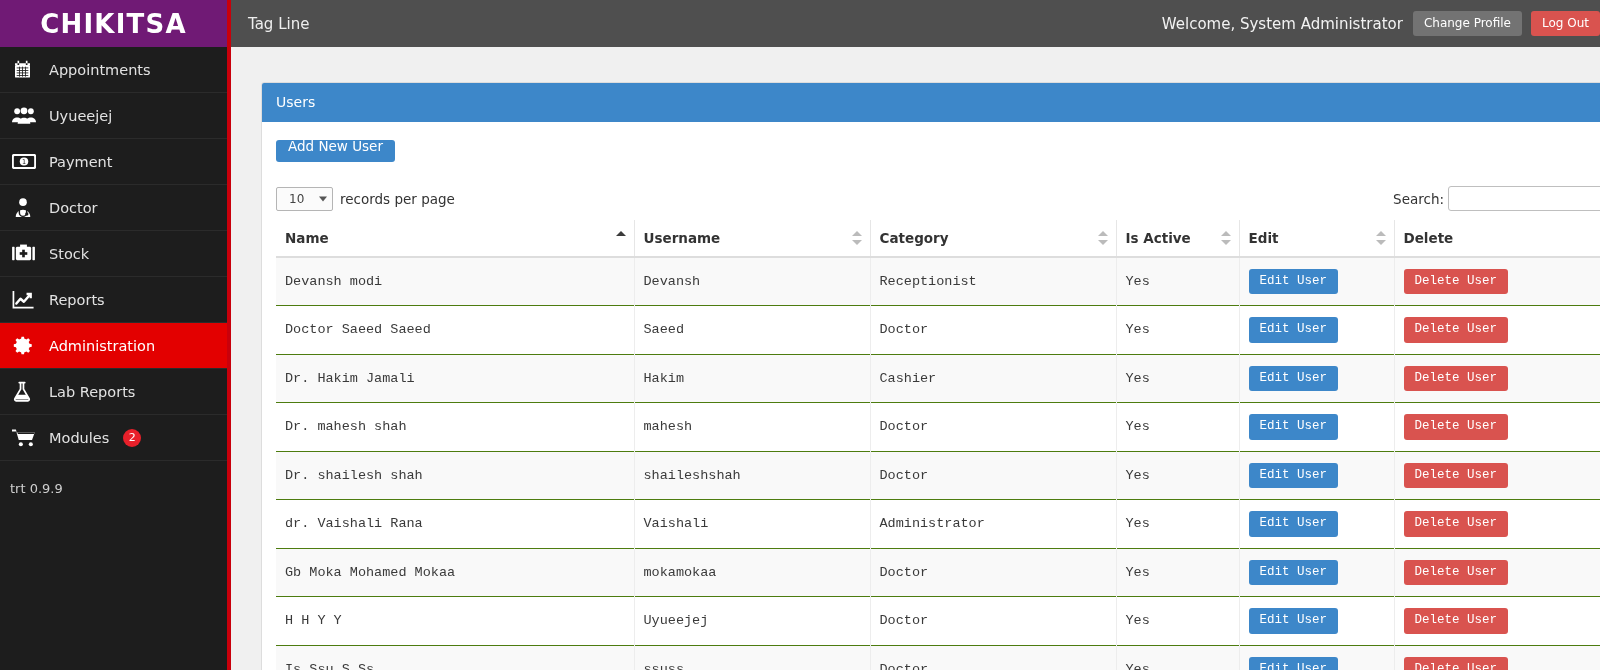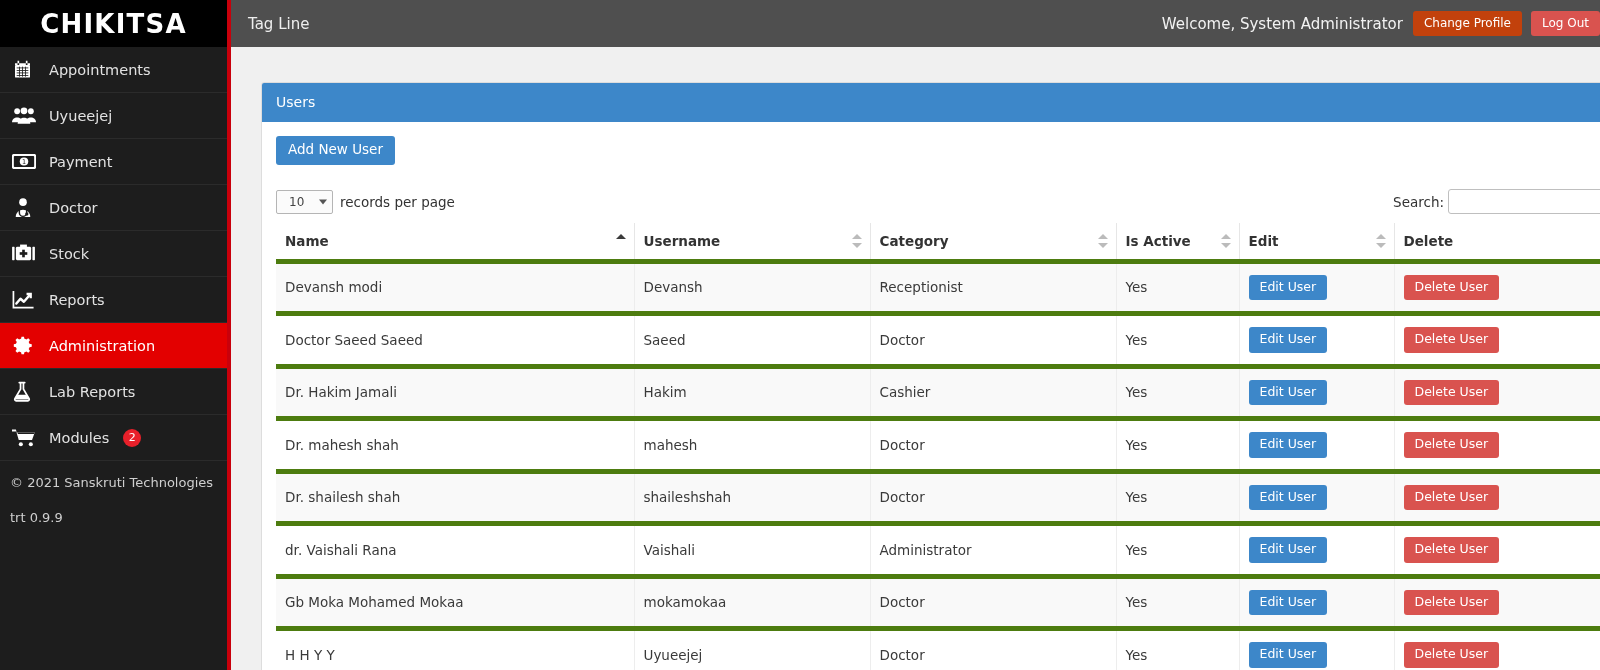--- a/index.html
+++ b/index.html
@@ -17,21 +17,21 @@
   
   #sidebar {
     position: absolute; left: 0; top: 0;
     width: 227px; height: 670px;
     background: #1d1d1d;
     color: #d8d8d8;
     z-index: 5;
   }
   #brand {
     height: 47px;
-    background: #000000;
+    background: #701a75;
     display: flex; align-items: center; justify-content: center;
   }
   #brand .brand-text {
     color: #ffffff;
     font-size: 26px;
     font-weight: bold;
     letter-spacing: 1.2px;
     font-family: "DejaVu Sans", "Liberation Sans", sans-serif;
   }
   .nav-item {
@@ -112,21 +112,21 @@
   .top-btn {
     border: none;
     color: #ffffff;
     font-size: 12px;
     border-radius: 3px;
     padding: 6px 11px 7px;
     cursor: pointer;
     font-family: inherit;
     line-height: 1;
   }
-  .top-btn.primary { background: #c2410c; margin-right: 9px; }
+  .top-btn.primary { background: #737373; margin-right: 9px; }
   .top-btn.danger  { background: #d9534f; }
 
   
   #content {
     position: absolute; left: 231px; top: 47px;
     width: 1369px; height: 623px;
     background: #f0f0f0;
     overflow: hidden;
   }
   #panel {
@@ -144,21 +144,21 @@
     padding: 11px 14px 12px;
     border-radius: 2px 2px 0 0;
   }
   #panel-body { padding: 14px 14px 0 14px; }
 
   .btn-add {
     background: #3d87c9;
     border: none;
     color: #fff;
     font-size: 13.5px;
-    padding: 7px 12px 8px;
+    padding: 0 12px 8px;
     border-radius: 3px;
     cursor: pointer;
     font-family: inherit;
     line-height: 1;
   }
 
   
   #table-controls {
     display: flex; align-items: center;
     margin-top: 22px;
@@ -236,24 +236,25 @@
     border-right: 5px solid transparent;
   }
   .sort-ind .up { top: 1px;  border-bottom: 5px solid #bbbbbb; }
   .sort-ind .dn { bottom: 1px; border-top: 5px solid #bbbbbb; }
   .sort-ind.asc .up { border-bottom-color: #3b3b3b; }
 
   #users-table td {
     font-size: 13.5px;
     color: #3a3a3a;
     padding: 11px 8px 11px 9px;
-    border-top: 5px solid #4d7c0f;
+    border-top: 1px solid #4d7c0f;
     border-right: 1px solid #ededed;
     vertical-align: middle;
     height: 41.5px;
+    font-family: Liberation Mono, monospace;
   }
   #users-table td:last-child { border-right: none; }
   #users-table tbody tr:nth-child(odd)  { background: #f9f9f9; }
   #users-table tbody tr:nth-child(even) { background: #ffffff; }
 
   .btn-edit, .btn-delete {
     border: none;
     color: #ffffff;
     font-size: 12.5px;
     border-radius: 3px;
@@ -388,21 +389,20 @@
               <rect x="6.2" y="4.6" width="18" height="1.6" fill="#1d1d1d"></rect>
               <circle cx="9.6" cy="17.4" r="2.2"></circle>
               <circle cx="20.4" cy="17.4" r="2.2"></circle>
             </svg>
           </span>
           <span class="nav-label">Modules</span>
           <span class="nav-badge">2</span>
         </div>
       </div>
 
-    <div class="side-foot">© 2021 Sanskruti Technologies</div>
     <div class="side-foot second">trt 0.9.9</div>
   </div>
 
   <div id="seam"></div>
 
   <div id="topbar">
     <div id="tagline">Tag Line</div>
     <div id="topbar-right">
       <span id="welcome">Welcome, System Administrator</span>
       <button class="top-btn primary">Change Profile</button>

